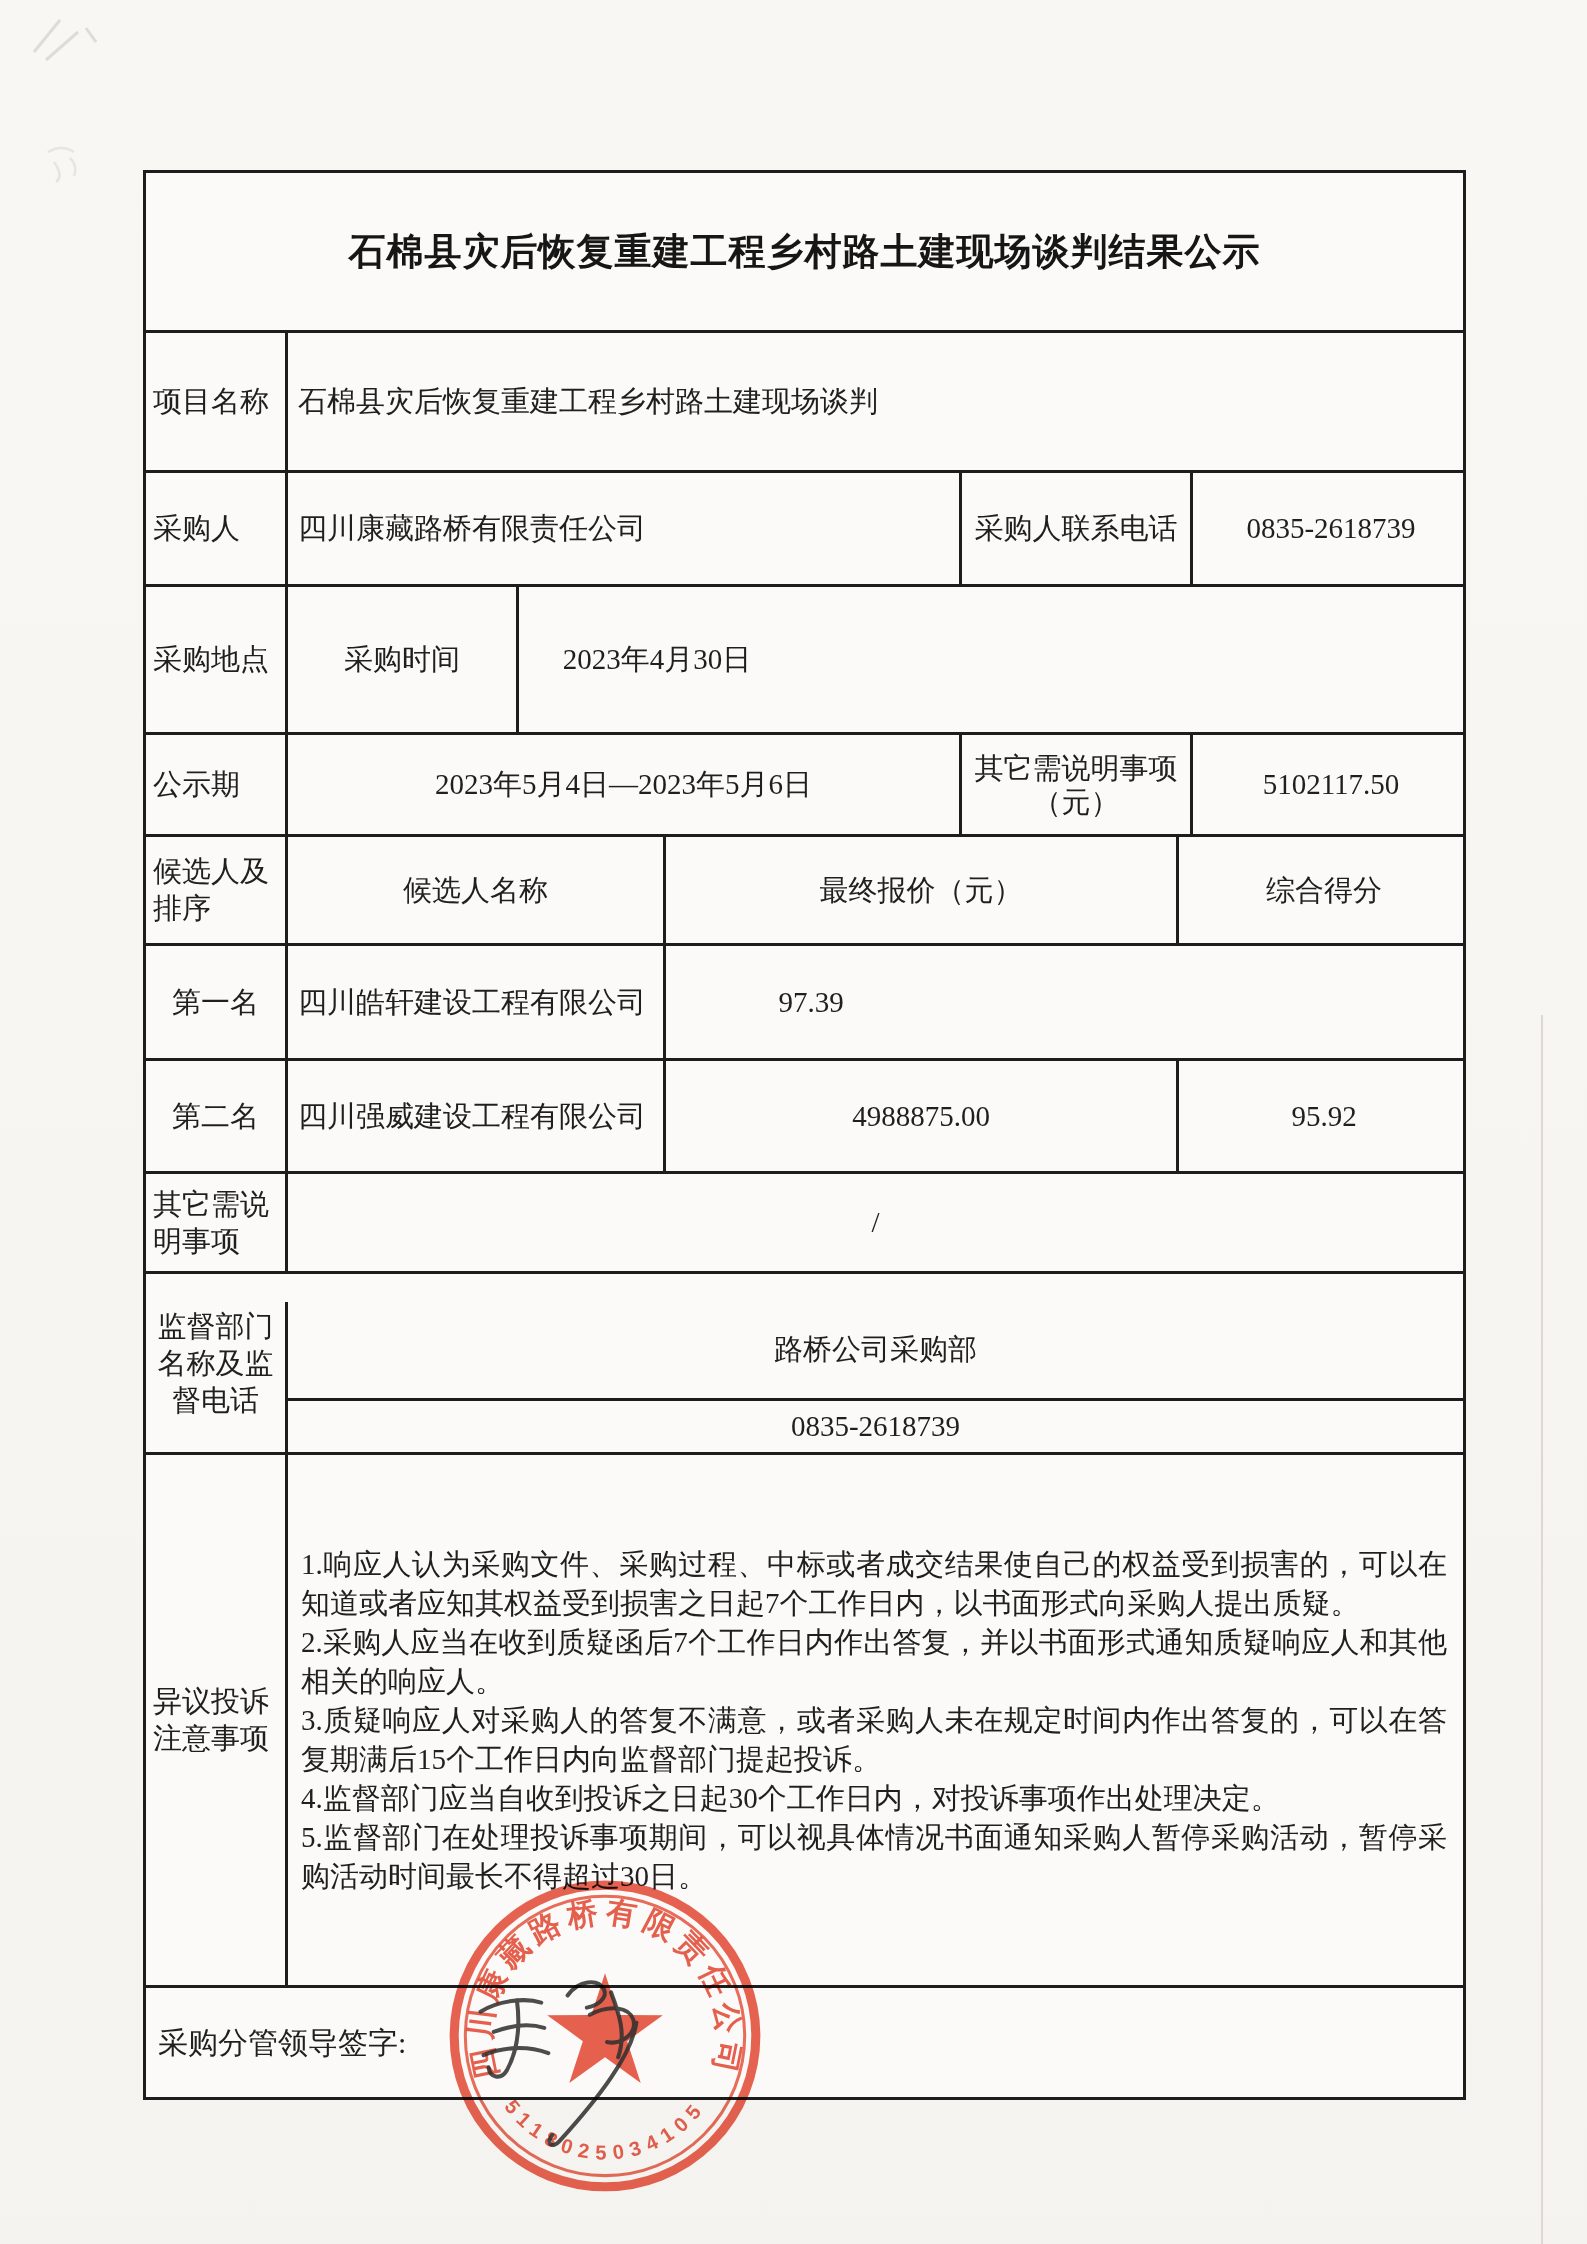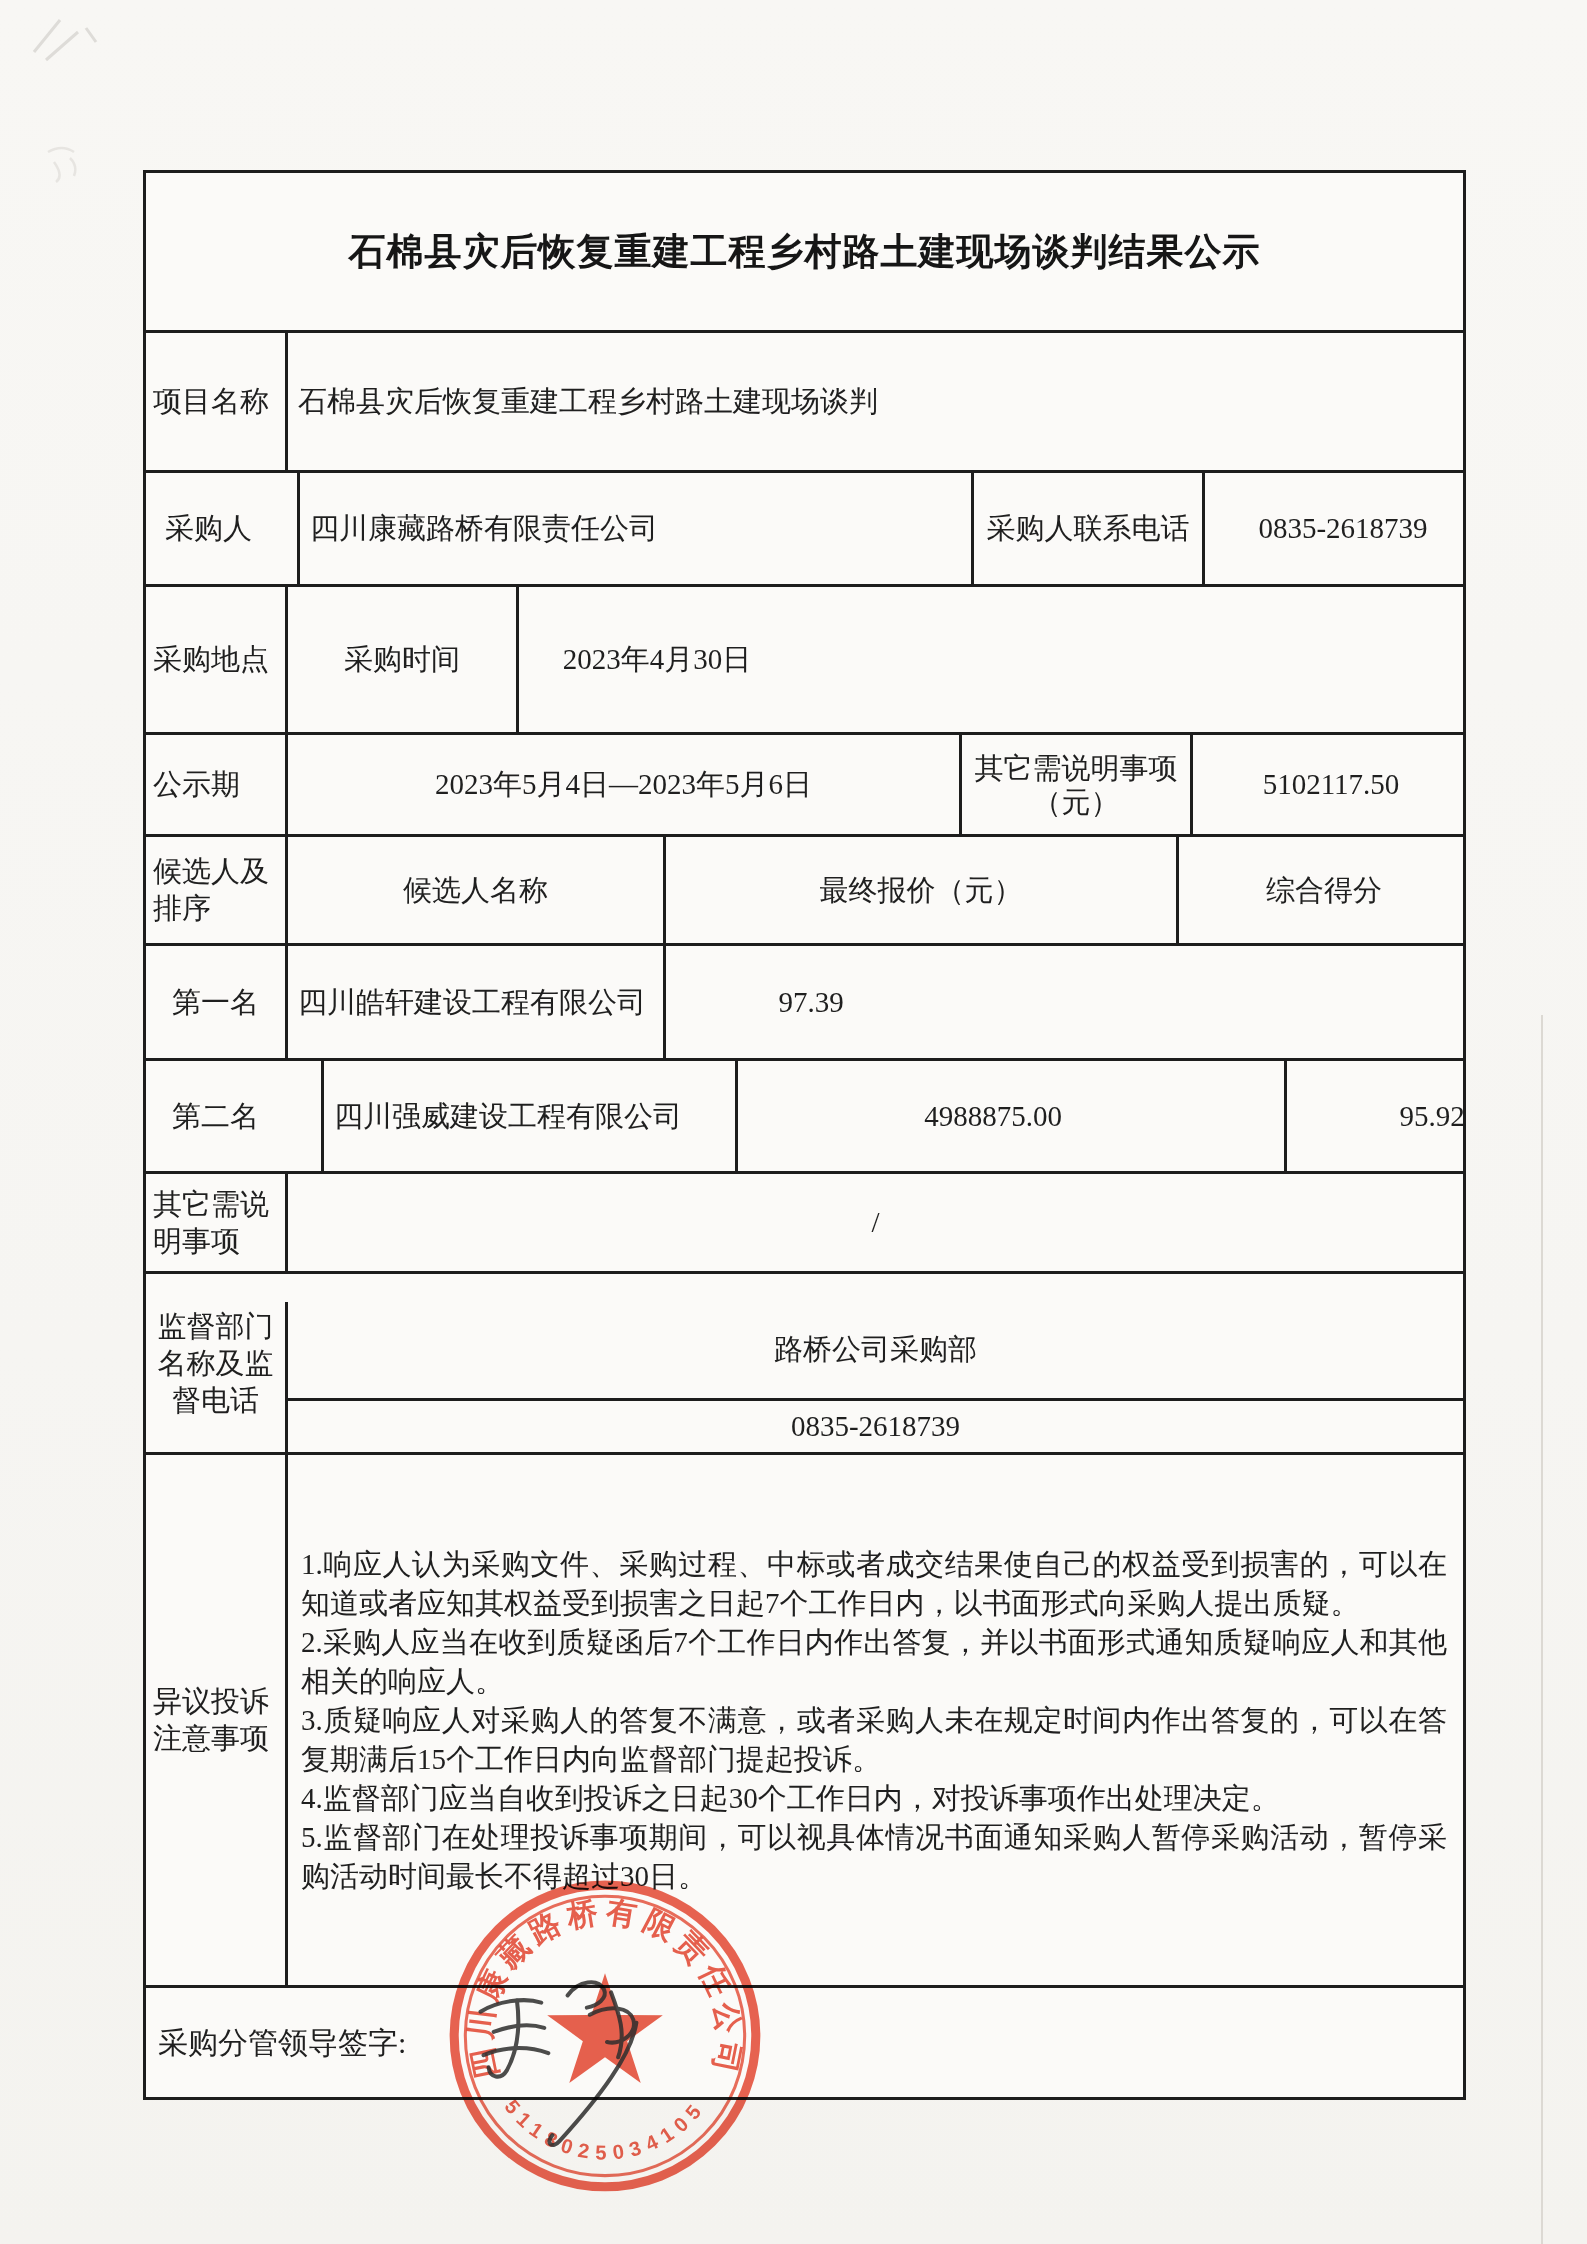--- a/index.html
+++ b/index.html
@@ -25,26 +25,26 @@
     padding:4px 10px;min-width:0;
   }
   .cell:first-child{border-left:none;}
   .lab{width:139px;flex:0 0 139px;padding:4px 7px;}
   .center{justify-content:center;text-align:center;}
   .title-row{flex:0 0 157px;}
   .title-cell{width:100%;justify-content:center;text-align:center;
     font-family:"Liberation Sans","DejaVu Sans",sans-serif;
     font-weight:700;font-size:37px;letter-spacing:1px;color:#161616;}
   .r-project{flex:0 0 137px;}
-  .r-purchaser{flex:0 0 111px;padding-left:12px;}
+  .r-purchaser{flex:0 0 111px;}
   .r-location{flex:0 0 145px;}
   .r-publicity{flex:0 0 99px;}
   .r-candhead{flex:0 0 106px;}
   .r-cand1{flex:0 0 112px;}
-  .r-cand2{flex:0 0 110px;gap:36px;}
+  .r-cand2{flex:0 0 110px;}
   .r-other{flex:0 0 97px;}
   .r-superv{flex:0 0 178px;}
   .r-objection{flex:0 0 530px;}
   .r-sign{flex:1 1 auto;}
   .wA2{width:674px;flex:0 0 674px;}
   .wA3{width:231px;flex:0 0 231px;}
   .wA4{width:279px;flex:0 0 279px;}
   .wB2{width:378px;flex:0 0 378px;}
   .wB3{width:513px;flex:0 0 513px;}
   .wB4{width:293px;flex:0 0 293px;}

